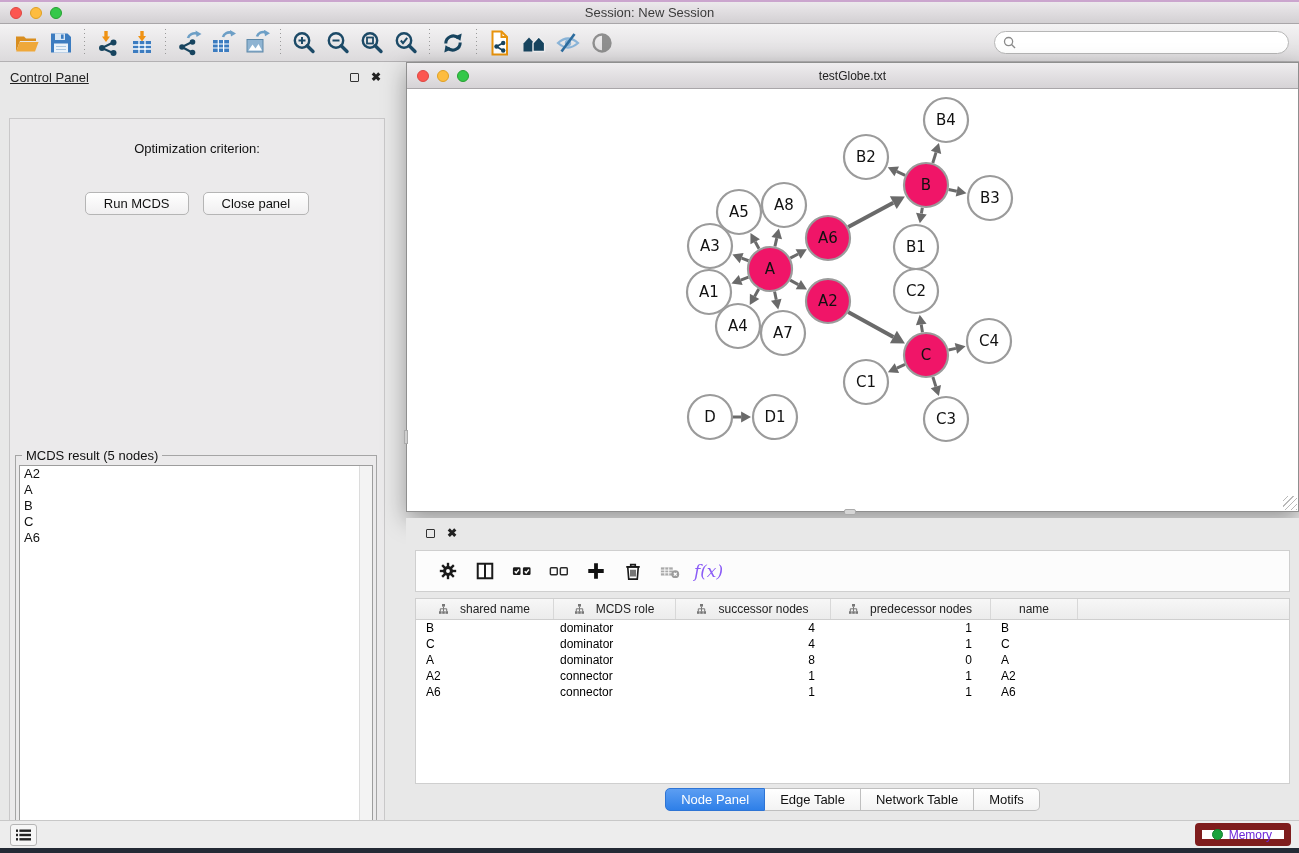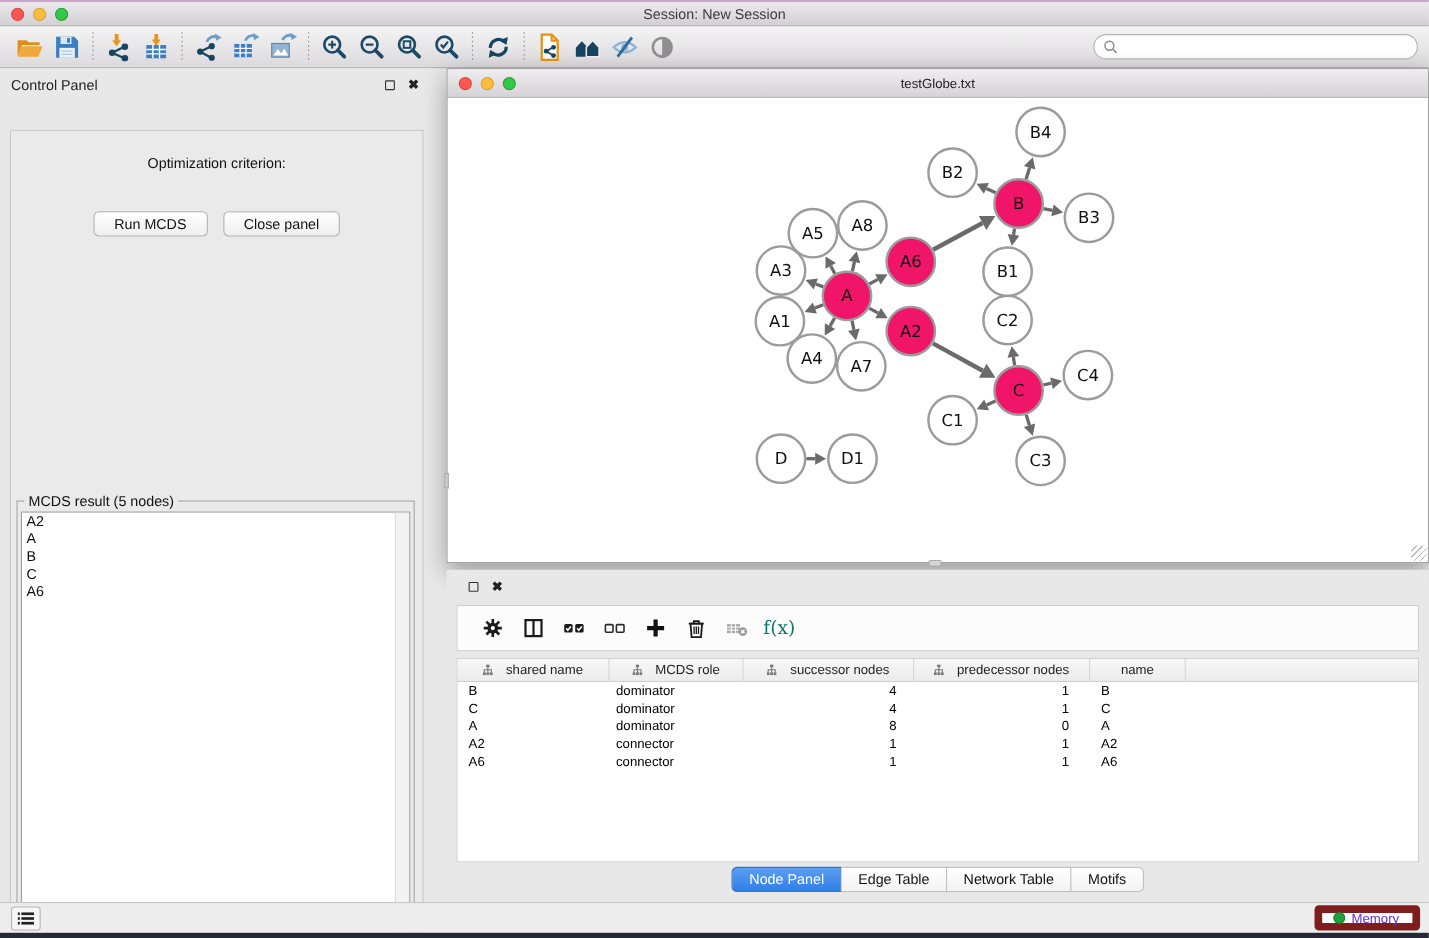--- a/index.html
+++ b/index.html
@@ -27,21 +27,21 @@
   .tb-btn svg { width:26px; height:26px; }
   .tb-sep { width:1px; height:28px; margin:0 6px;
     background-image:linear-gradient(#9a9a9a 33%, rgba(0,0,0,0) 0%); background-size:1px 4px; }
   .searchbox { position:absolute; right:10px; top:7px; width:295px; height:23px; background:#fff;
     border:1px solid #b6b6b6; border-radius:12px; display:flex; align-items:center; padding:0 8px; }
   .searchbox input { border:none; outline:none; flex:1; font-size:12px; margin-left:5px; background:transparent; }
 
   
   .control-panel { position:absolute; left:0; top:62px; width:394px; height:748px; background:#e8e8e8; }
   .panel-header { height:30px; display:flex; align-items:center; padding:0 10px; }
-  .panel-header .ph-title { font-size:13px; color:#222; flex:1; }
+  .panel-header .ph-title { font-size:13px; color:#222; flex:1;text-decoration:underline; }
   .wicon { width:16px; height:16px; display:flex; align-items:center; justify-content:center; margin-left:6px; }
   .float-glyph { width:9px; height:9px; border:1.5px solid #333; border-radius:1px; }
   .close-glyph { font-size:12px; font-weight:bold; color:#222; line-height:1; }
 
   .cp-tabs { position:absolute; left:0; top:34px; width:100%; display:flex; justify-content:center; z-index:2; }
   .cp-tab { height:22px; padding:0 14px; background:linear-gradient(#fff,#f2f2f2); border:1px solid #b6b6b6;
     border-left-width:0; font-size:13px; color:#111; display:flex; align-items:center; }
   .cp-tab:first-child { border-left-width:1px; border-radius:4px 0 0 4px; }
   .cp-tab:last-child { border-radius:0 4px 4px 0; }
   .cp-tab.active { background:linear-gradient(#62a1f3,#2f7fe8); border-color:#2e74d4; color:#fff; }
@@ -79,21 +79,21 @@
     background:repeating-linear-gradient(135deg, transparent 0 3px, #b9b9b9 3px 4px); }
   .grip-left { position:absolute; left:404px; top:430px; width:4px; height:14px; background:#cfcfcf; border:1px solid #aaa; }
   .grip-bottom { position:absolute; left:844px; top:509px; width:12px; height:6px; background:#d6d6d6; border:1px solid #ababab; border-radius:2px; }
 
   
   .table-panel { position:absolute; left:406px; top:518px; width:893px; height:302px; background:#e8e8e8; }
   .tp-toolbar { position:absolute; left:9px; top:32px; width:875px; height:42px; background:#fcfcfc;
     border:1px solid #cfcfcf; display:flex; align-items:center; padding-left:13px; gap:0; }
   .tp-btn { width:37px; height:36px; display:flex; align-items:center; justify-content:center; }
   .tp-btn svg { width:20px; height:20px; }
-  .fx-label { font-family:"DejaVu Serif", serif; font-size:17px; color:#0f766e; padding-left:4px; }
+  .fx-label { font-family:"DejaVu Serif", serif; font-style:italic; font-size:17px; color:#8b5cf6; padding-left:4px; }
 
   .data-table { position:absolute; left:9px; top:80px; width:875px; height:186px; background:#fff; border:1px solid #cfcfcf; overflow:hidden; }
   .dt-header { display:grid; grid-template-columns:138px 122px 155px 160px 87px 1fr; height:21px;
     background:linear-gradient(#f7f7f7,#ececec); border-bottom:1px solid #cfcfcf; }
   .dt-hcell { display:flex; align-items:center; justify-content:center; gap:12px; font-size:12px; color:#222;
     border-right:1px solid #d8d8d8; overflow:hidden; }
   .dt-hcell:last-child { border-right:none; }
   .dt-row { display:grid; grid-template-columns:138px 122px 155px 160px 87px 1fr; height:16px; }
   .dt-cell { font-size:12px; color:#000; line-height:16px; white-space:nowrap; overflow:hidden; }
   .dt-cell.c0 { padding-left:10px; }

